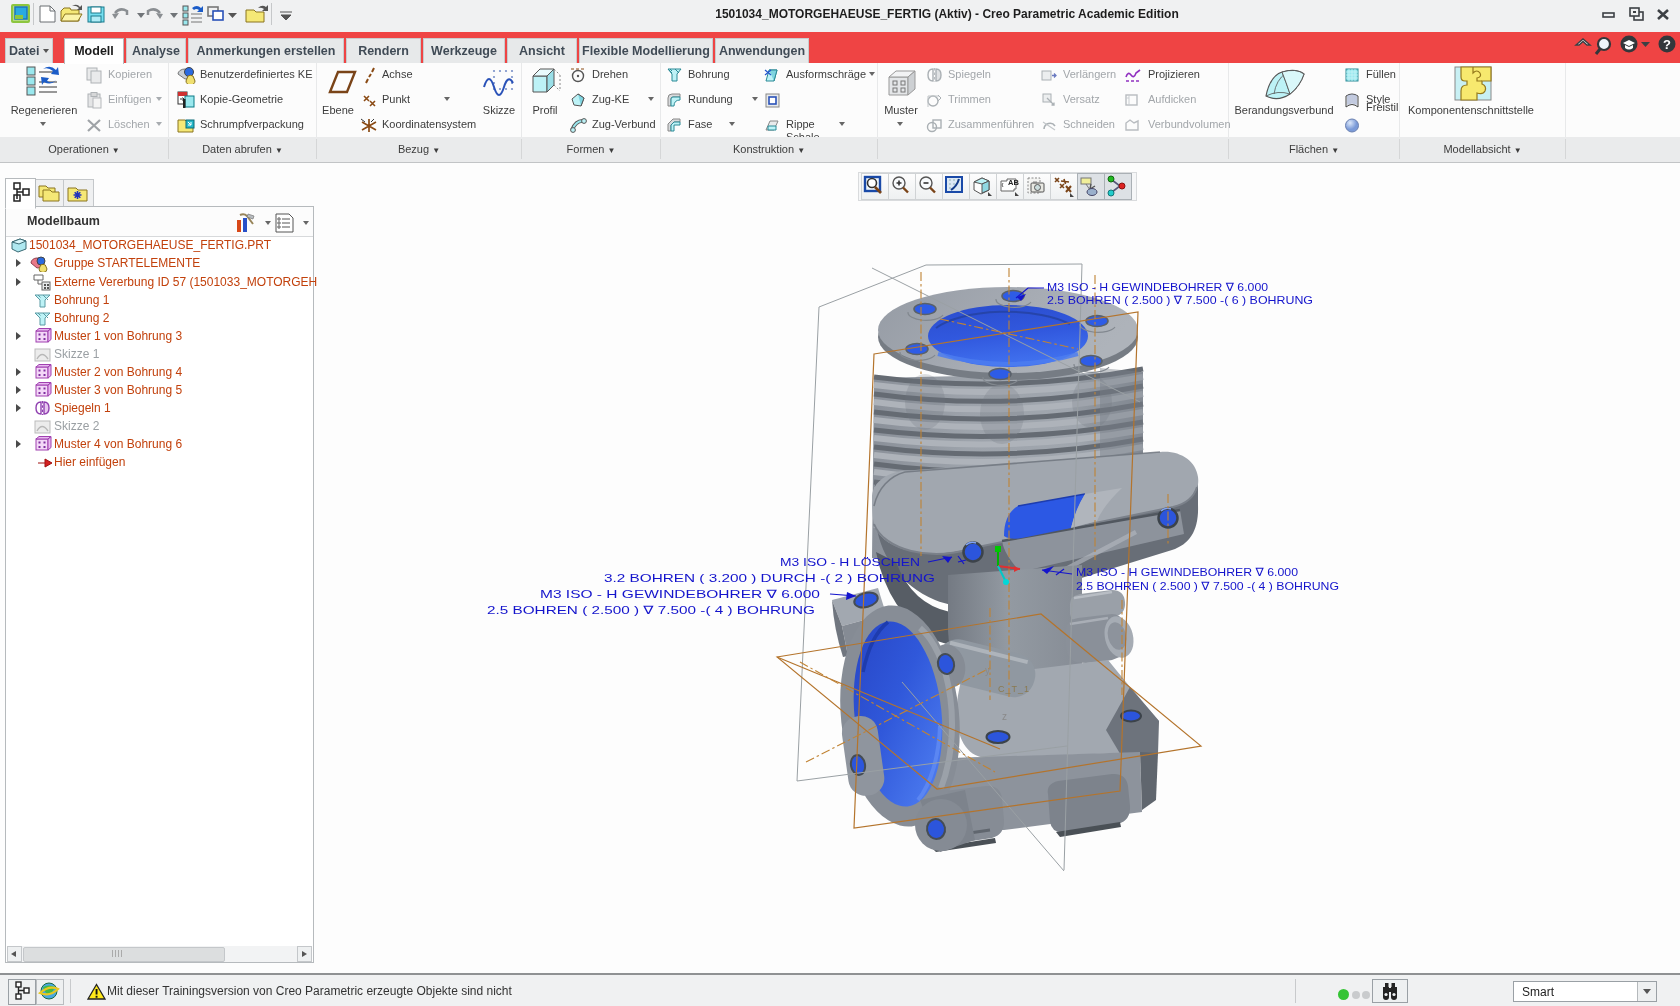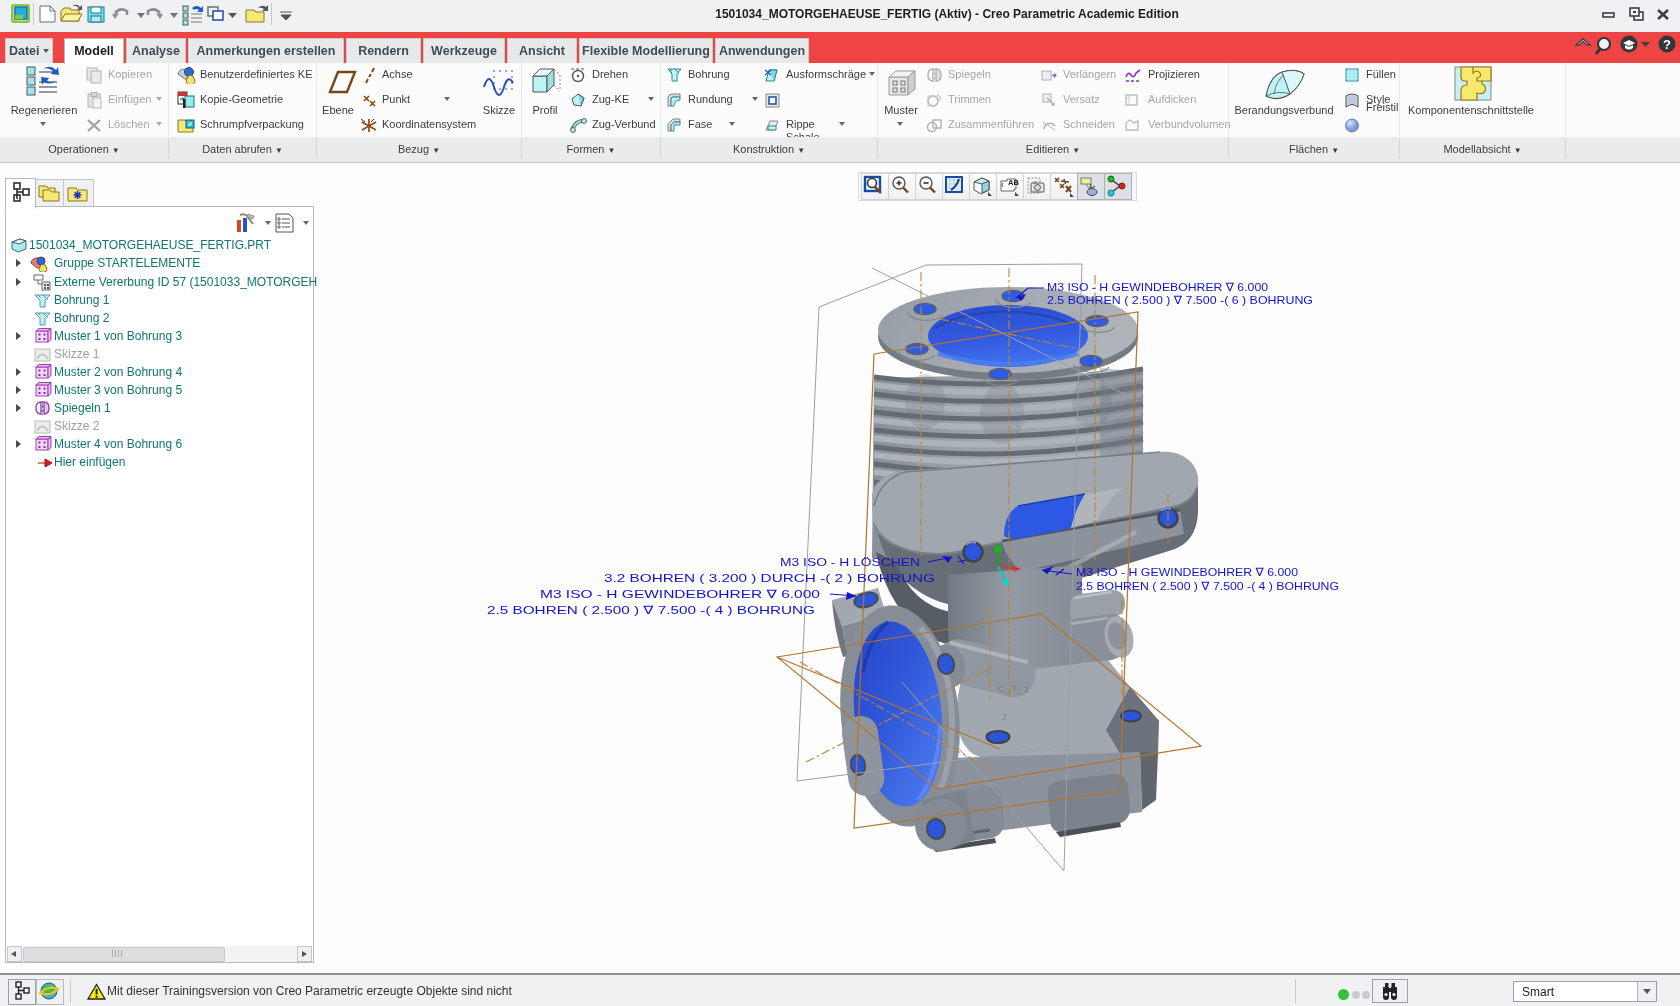--- a/index.html
+++ b/index.html
@@ -26,21 +26,21 @@
   .rgray{color:#a2a6aa;}
   .bigbt{position:absolute;font-size:11px;color:#3c3c3c;text-align:center;}
   .dar{position:absolute;width:0;height:0;border-left:3.5px solid transparent;border-right:3.5px solid transparent;border-top:4px solid #666;}
   .darg{border-top-color:#a8acb0;}
   
   #ptab1{left:5px;top:178px;width:29px;height:29px;background:#fff;border:1px solid #b6babd;border-bottom:1px solid #fff;z-index:2;}
   #ptab2{left:34px;top:179px;width:29px;height:27px;background:#eff0f1;border:1px solid #c4c7ca;}
   #ptab3{left:63px;top:179px;width:29px;height:27px;background:#eff0f1;border:1px solid #c4c7ca;}
   #panel{left:5px;top:206px;width:309px;height:757px;background:#ffffff;border:1px solid #b6babd;box-sizing:border-box;}
   #phead{left:0px;top:0px;width:307px;height:29px;background:#fcfcfc;border-bottom:1px solid #d7d9db;}
-  .trow{position:absolute;font-size:12px;color:#0f766e;white-space:nowrap;height:18px;line-height:18px;}
+  .trow{position:absolute;font-size:12px;color:#c2410c;white-space:nowrap;height:18px;line-height:18px;}
   .tgray{color:#9ba0a4;}
   .exp{position:absolute;width:0;height:0;border-top:4px solid transparent;border-bottom:4px solid transparent;border-left:5px solid #4a4a4a;}
   
   #canvas{left:314px;top:163px;width:1366px;height:810px;background:#fdfdfd;}
   
   #gtb{left:858px;top:172px;width:277px;height:27px;background:#f6f7f8;border:1px solid #d9dbdd;}
   .gbt{position:absolute;top:0px;width:26px;height:25px;background:linear-gradient(#fdfdfd,#eef0f1);border:1px solid #d0d3d5;}
   .gbtp{background:#dde1e5;border:1px solid #aab0b5;}
   
   #statusbar{left:0;top:973px;width:1680px;height:31px;background:#f0f1f2;border-top:2px solid #8f9193;box-sizing:content-box;}
@@ -399,21 +399,20 @@
   <div class="glabel" style="left:0px;width:168px;">Operationen <span style="font-size:8px;">▼</span></div>
   <div class="gsep" style="left:168px;"></div>
   <div class="glabel" style="left:169px;width:147px;">Daten abrufen <span style="font-size:8px;">▼</span></div>
   <div class="gsep" style="left:316px;"></div>
   <div class="glabel" style="left:317px;width:204px;">Bezug <span style="font-size:8px;">▼</span></div>
   <div class="gsep" style="left:521px;"></div>
   <div class="glabel" style="left:522px;width:138px;">Formen <span style="font-size:8px;">▼</span></div>
   <div class="gsep" style="left:660px;"></div>
   <div class="glabel" style="left:661px;width:216px;">Konstruktion <span style="font-size:8px;">▼</span></div>
   <div class="gsep" style="left:877px;"></div>
-  <div class="glabel" style="left:878px;width:350px;">Editieren <span style="font-size:8px;">▼</span></div>
   <div class="gsep" style="left:1228px;"></div>
   <div class="glabel" style="left:1229px;width:170px;">Flächen <span style="font-size:8px;">▼</span></div>
   <div class="gsep" style="left:1399px;"></div>
   <div class="glabel" style="left:1400px;width:165px;">Modellabsicht <span style="font-size:8px;">▼</span></div>
   <div class="gsep" style="left:1565px;"></div>
 </div>
 
 <div class="abs" id="canvas"></div>
 <div class="abs" style="left:0;top:163px;width:314px;height:810px;background:#fdfdfd;"></div>
 <svg class="abs" style="left:314px;top:163px;" width="1366" height="810" viewBox="314 163 1366 810">
@@ -719,20 +718,23 @@
         <path d="M8 10 h7 l2 2 h7 v9 h-16 z" fill="#f5e876" stroke="#8a7420"></path>
       </g>
     </svg></div>
 <div class="abs" id="ptab3"><svg width="27" height="27" viewBox="0 0 27 27">
       <path d="M4 8 h8 l2 2 h9 v11 h-19 z" fill="#f5e876" stroke="#8a7420"></path>
       <g stroke="#2233bb" stroke-width="1.6">
         <path d="M13.5 11 v8 M9.5 15 h8 M10.7 12.2 l5.6 5.6 M16.3 12.2 l-5.6 5.6"></path>
       </g>
     </svg></div>
 <div class="abs" id="panel">
+  <div class="abs" id="phead">
+    <div class="tx" style="left:21px;top:7px;font-size:12.5px;font-weight:bold;color:#333;">Modellbaum</div>
+  </div>
   <svg class="abs" style="left:228px;top:5px;" width="28" height="22" viewBox="0 0 28 22">
     <path d="M6 3 q4 -2 7 1 l6 8" stroke="#98855a" stroke-width="2" fill="none"></path>
     <rect x="3" y="8" width="4" height="12" fill="#d84818"></rect>
       <rect x="9" y="6" width="4" height="14" fill="#2850c8"></rect>
     <path d="M14 2 l6 2 -1 3 -6 -2 z" fill="#b8bcc0" stroke="#777" stroke-width="0.7"></path>
   </svg>
   <div class="dar" style="left:259px;top:14px;"></div>
   <svg class="abs" style="left:267px;top:5px;" width="24" height="22" viewBox="0 0 24 22">
     <path d="M3 2 h13 l4 4 v14 h-17 z" fill="#fff" stroke="#555"></path>
     <g stroke="#555">

